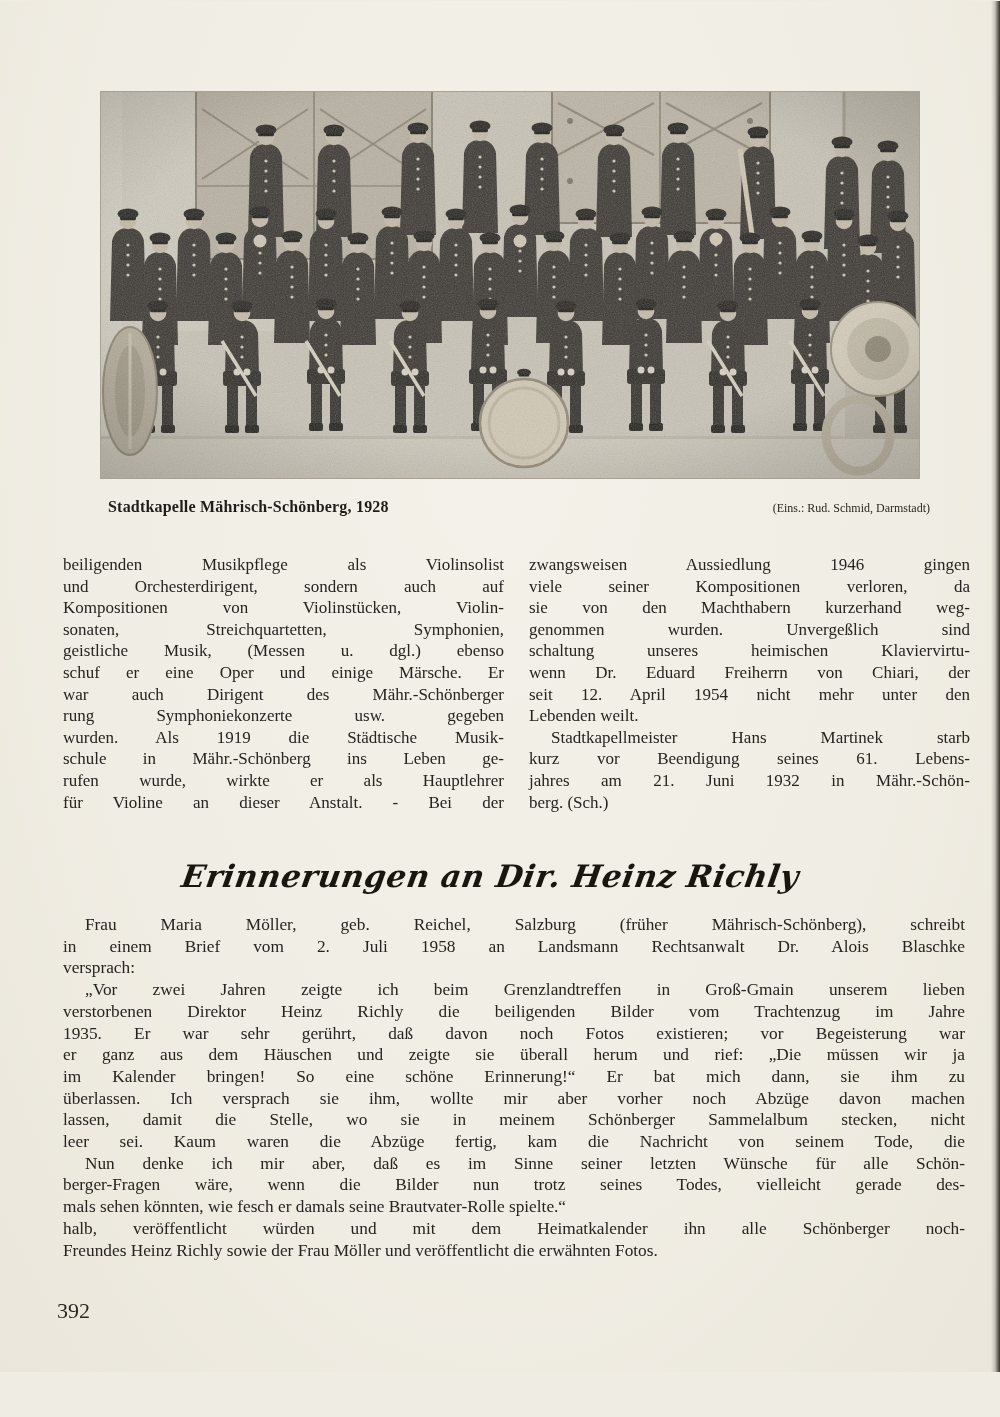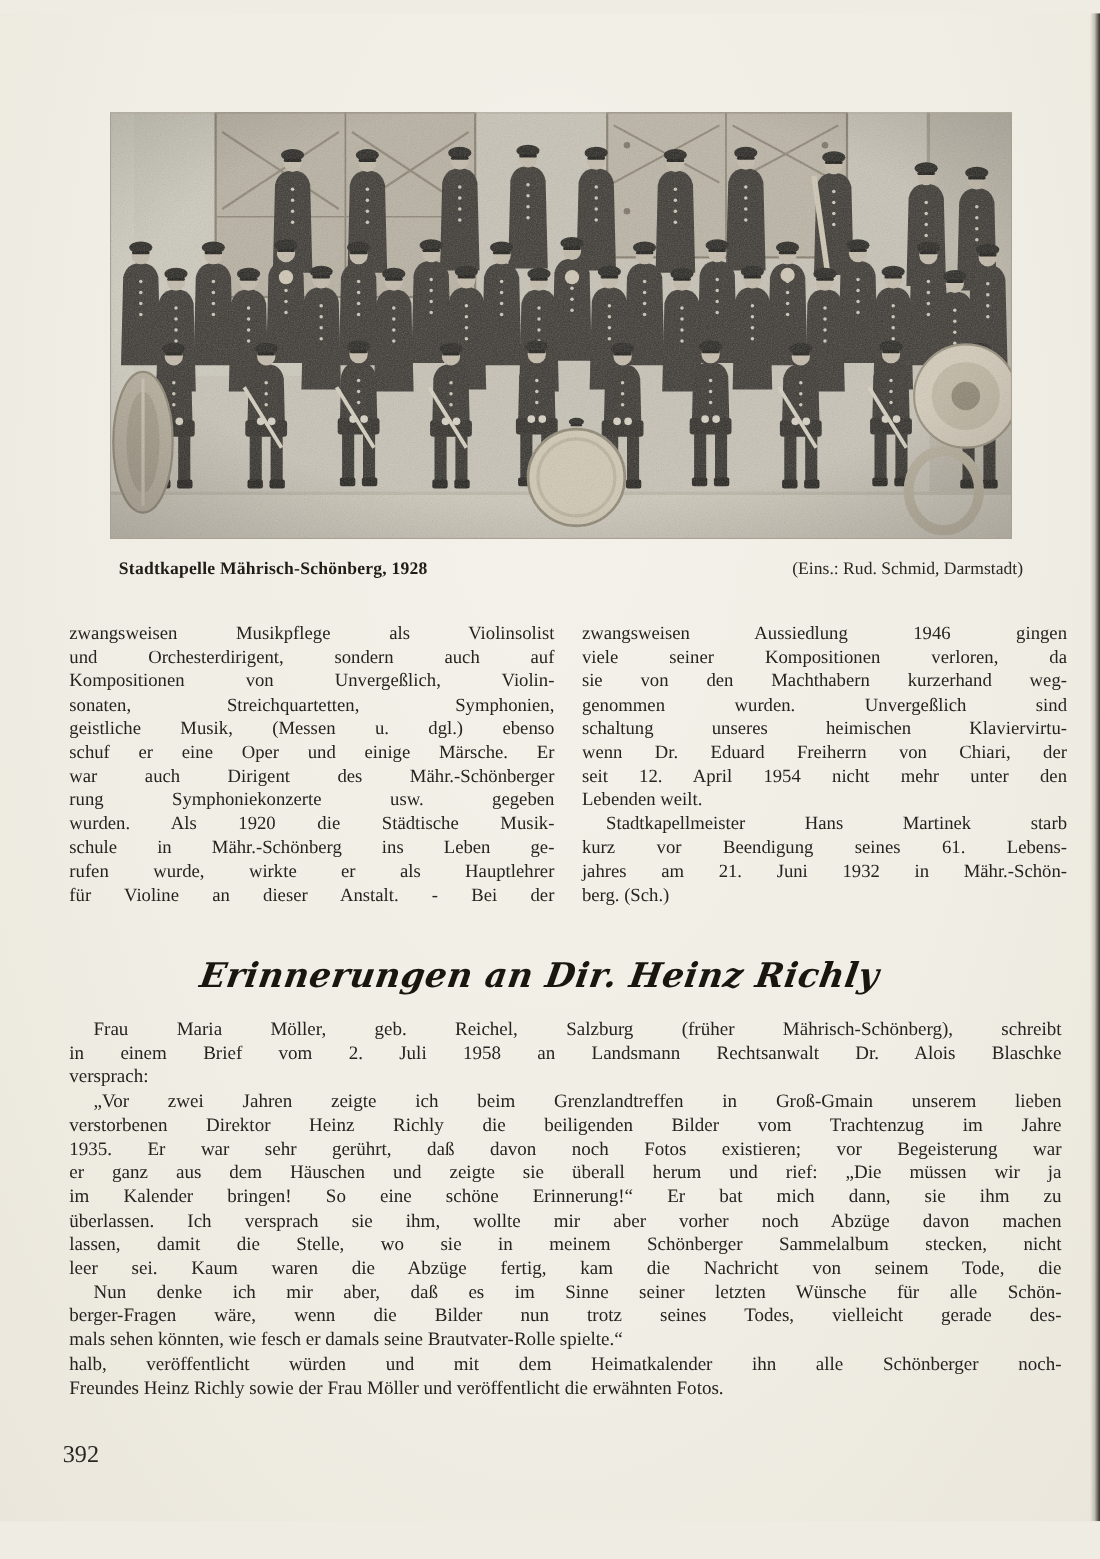--- a/index.html
+++ b/index.html
@@ -1,30 +1,30 @@
 <!DOCTYPE html>
 <html lang="de"><head>
 <meta charset="utf-8">
 <style>
   html,body { margin:0; padding:0; background:#efece3; }
   .page {
-    position:relative; width:1000px; height:1371px; margin:12px auto;
+    position:relative; width:1000px; height:1371px; margin:1px auto;
     background: radial-gradient(ellipse at 50% 30%, #f4f1ea 0%, #f0ede4 60%, #eae6db 100%);
     overflow:hidden;
     font-family:"Liberation Serif", serif;
     color:#262420;
   }
   .photo-block { position:absolute; left:100px; top:90px; width:820px; height:388px; }
   .photo-block svg { display:block; width:100%; height:100%; }
   .caption-row {
     position:absolute; left:108px; right:70px; top:496px;
     display:flex; justify-content:space-between; align-items:baseline;
   }
   .photo-caption { font-weight:700; font-size:16px; line-height:1.2; letter-spacing:.2px; color:#1f1d18; }
-  .photo-credit { font-size:16px; line-height:1.2; color:#2a2822; }
+  .photo-credit { font-size:12px; line-height:1.2; color:#2a2822; }
 
   .columns { position:absolute; left:63px; right:30px; top:553px; display:flex; gap:25px; }
   .col { flex:1; font-size:17px; line-height:21.6px; }
 
   .tline { text-align:justify; text-align-last:justify; }
   .tline.endline { text-align-last:left; }
   .tline.indent { text-indent:22px; }
 
   .article-title { position:absolute; left:0; right:20px; top:856px; margin:0; text-align:center; font-weight:normal; }
   .article-title .scripty {
@@ -215,29 +215,29 @@
     </svg>
   </figure>
 
   <div class="caption-row">
     <span class="photo-caption">Stadtkapelle Mährisch-Schönberg, 1928</span>
     <span class="photo-credit">(Eins.: Rud. Schmid, Darmstadt)</span>
   </div>
 
   <div class="columns">
     <div class="col">
-        <div class="tline">zwangsweisen Musikpflege als Violinsolist</div>
+        <div class="tline">beiligenden Musikpflege als Violinsolist</div>
         <div class="tline">und Orchesterdirigent, sondern auch auf</div>
-        <div class="tline">Kompositionen von Unvergeßlich, Violin-</div>
+        <div class="tline">Kompositionen von Violinstücken, Violin-</div>
         <div class="tline">sonaten, Streichquartetten, Symphonien,</div>
         <div class="tline">geistliche Musik, (Messen u. dgl.) ebenso</div>
         <div class="tline">schuf er eine Oper und einige Märsche. Er</div>
         <div class="tline">war auch Dirigent des Mähr.-Schönberger</div>
         <div class="tline">rung Symphoniekonzerte usw. gegeben</div>
-        <div class="tline">wurden. Als 1920 die Städtische Musik-</div>
+        <div class="tline">wurden. Als 1919 die Städtische Musik-</div>
         <div class="tline">schule in Mähr.-Schönberg ins Leben ge-</div>
         <div class="tline">rufen wurde, wirkte er als Hauptlehrer</div>
         <div class="tline">für Violine an dieser Anstalt. - Bei der</div>
       </div>
     <div class="col">
         <div class="tline">zwangsweisen Aussiedlung 1946 gingen</div>
         <div class="tline">viele seiner Kompositionen verloren, da</div>
         <div class="tline">sie von den Machthabern kurzerhand weg-</div>
         <div class="tline">genommen wurden. Unvergeßlich sind</div>
         <div class="tline">schaltung unseres heimischen Klaviervirtu-</div>

